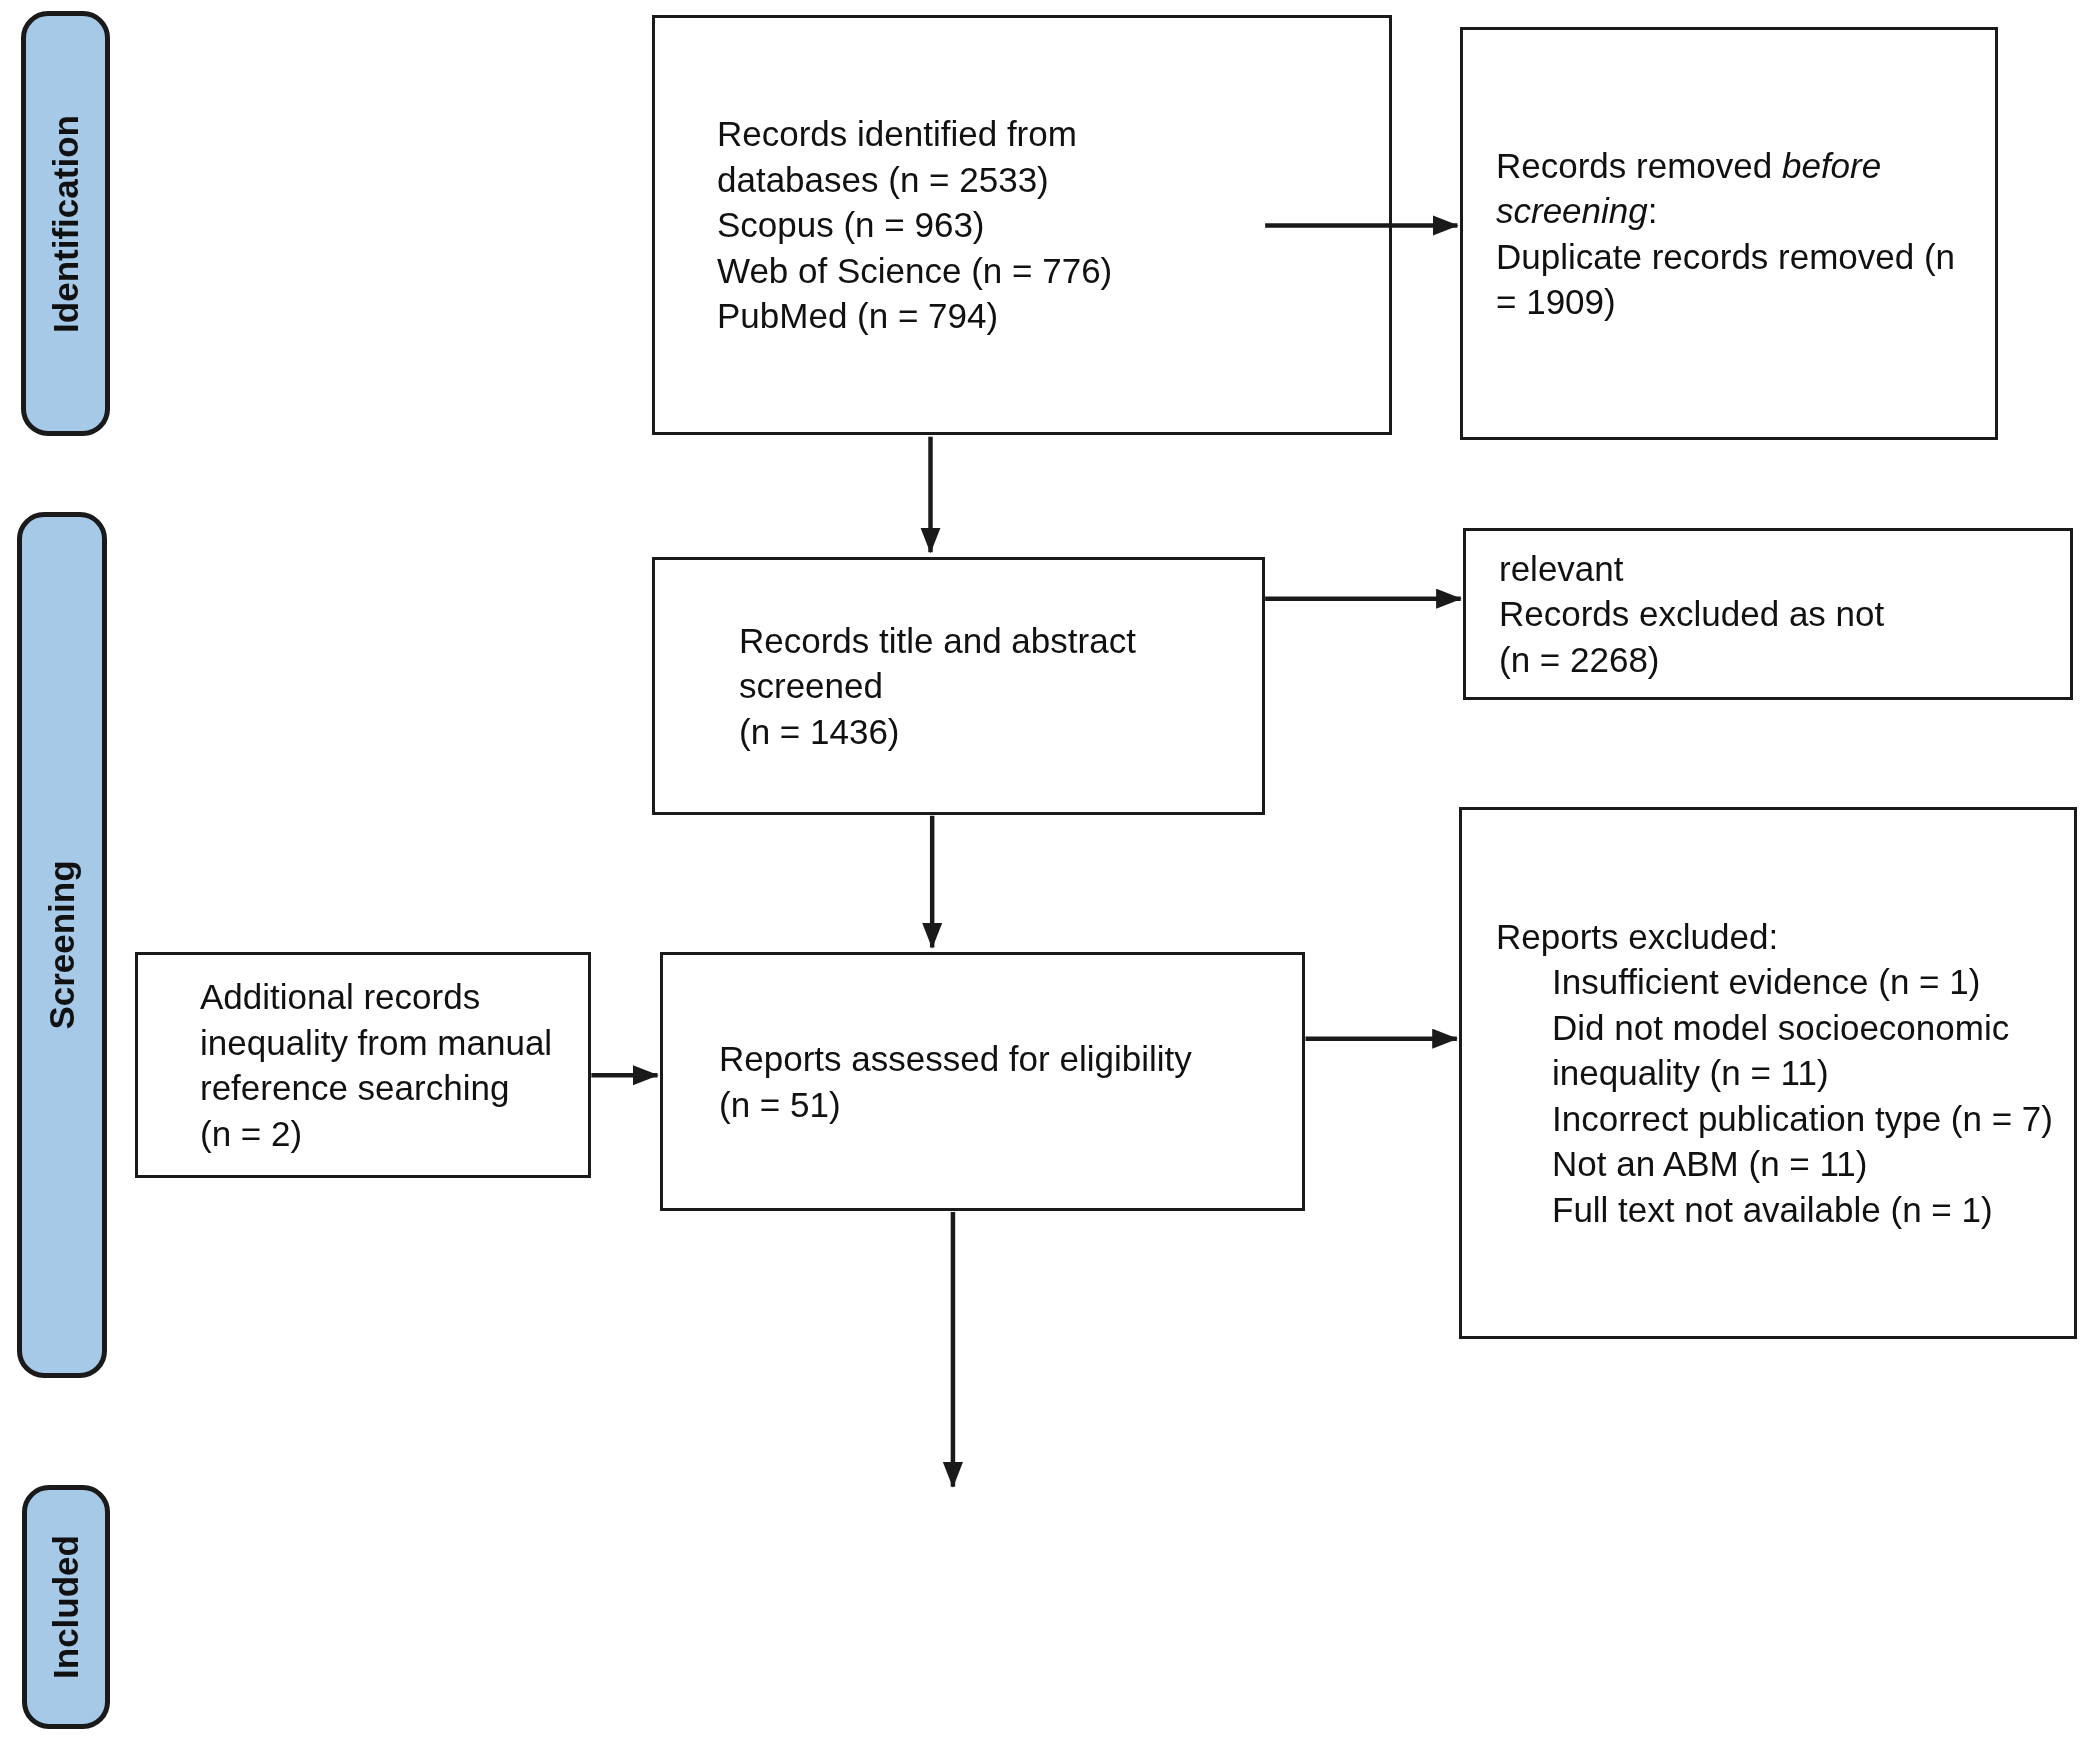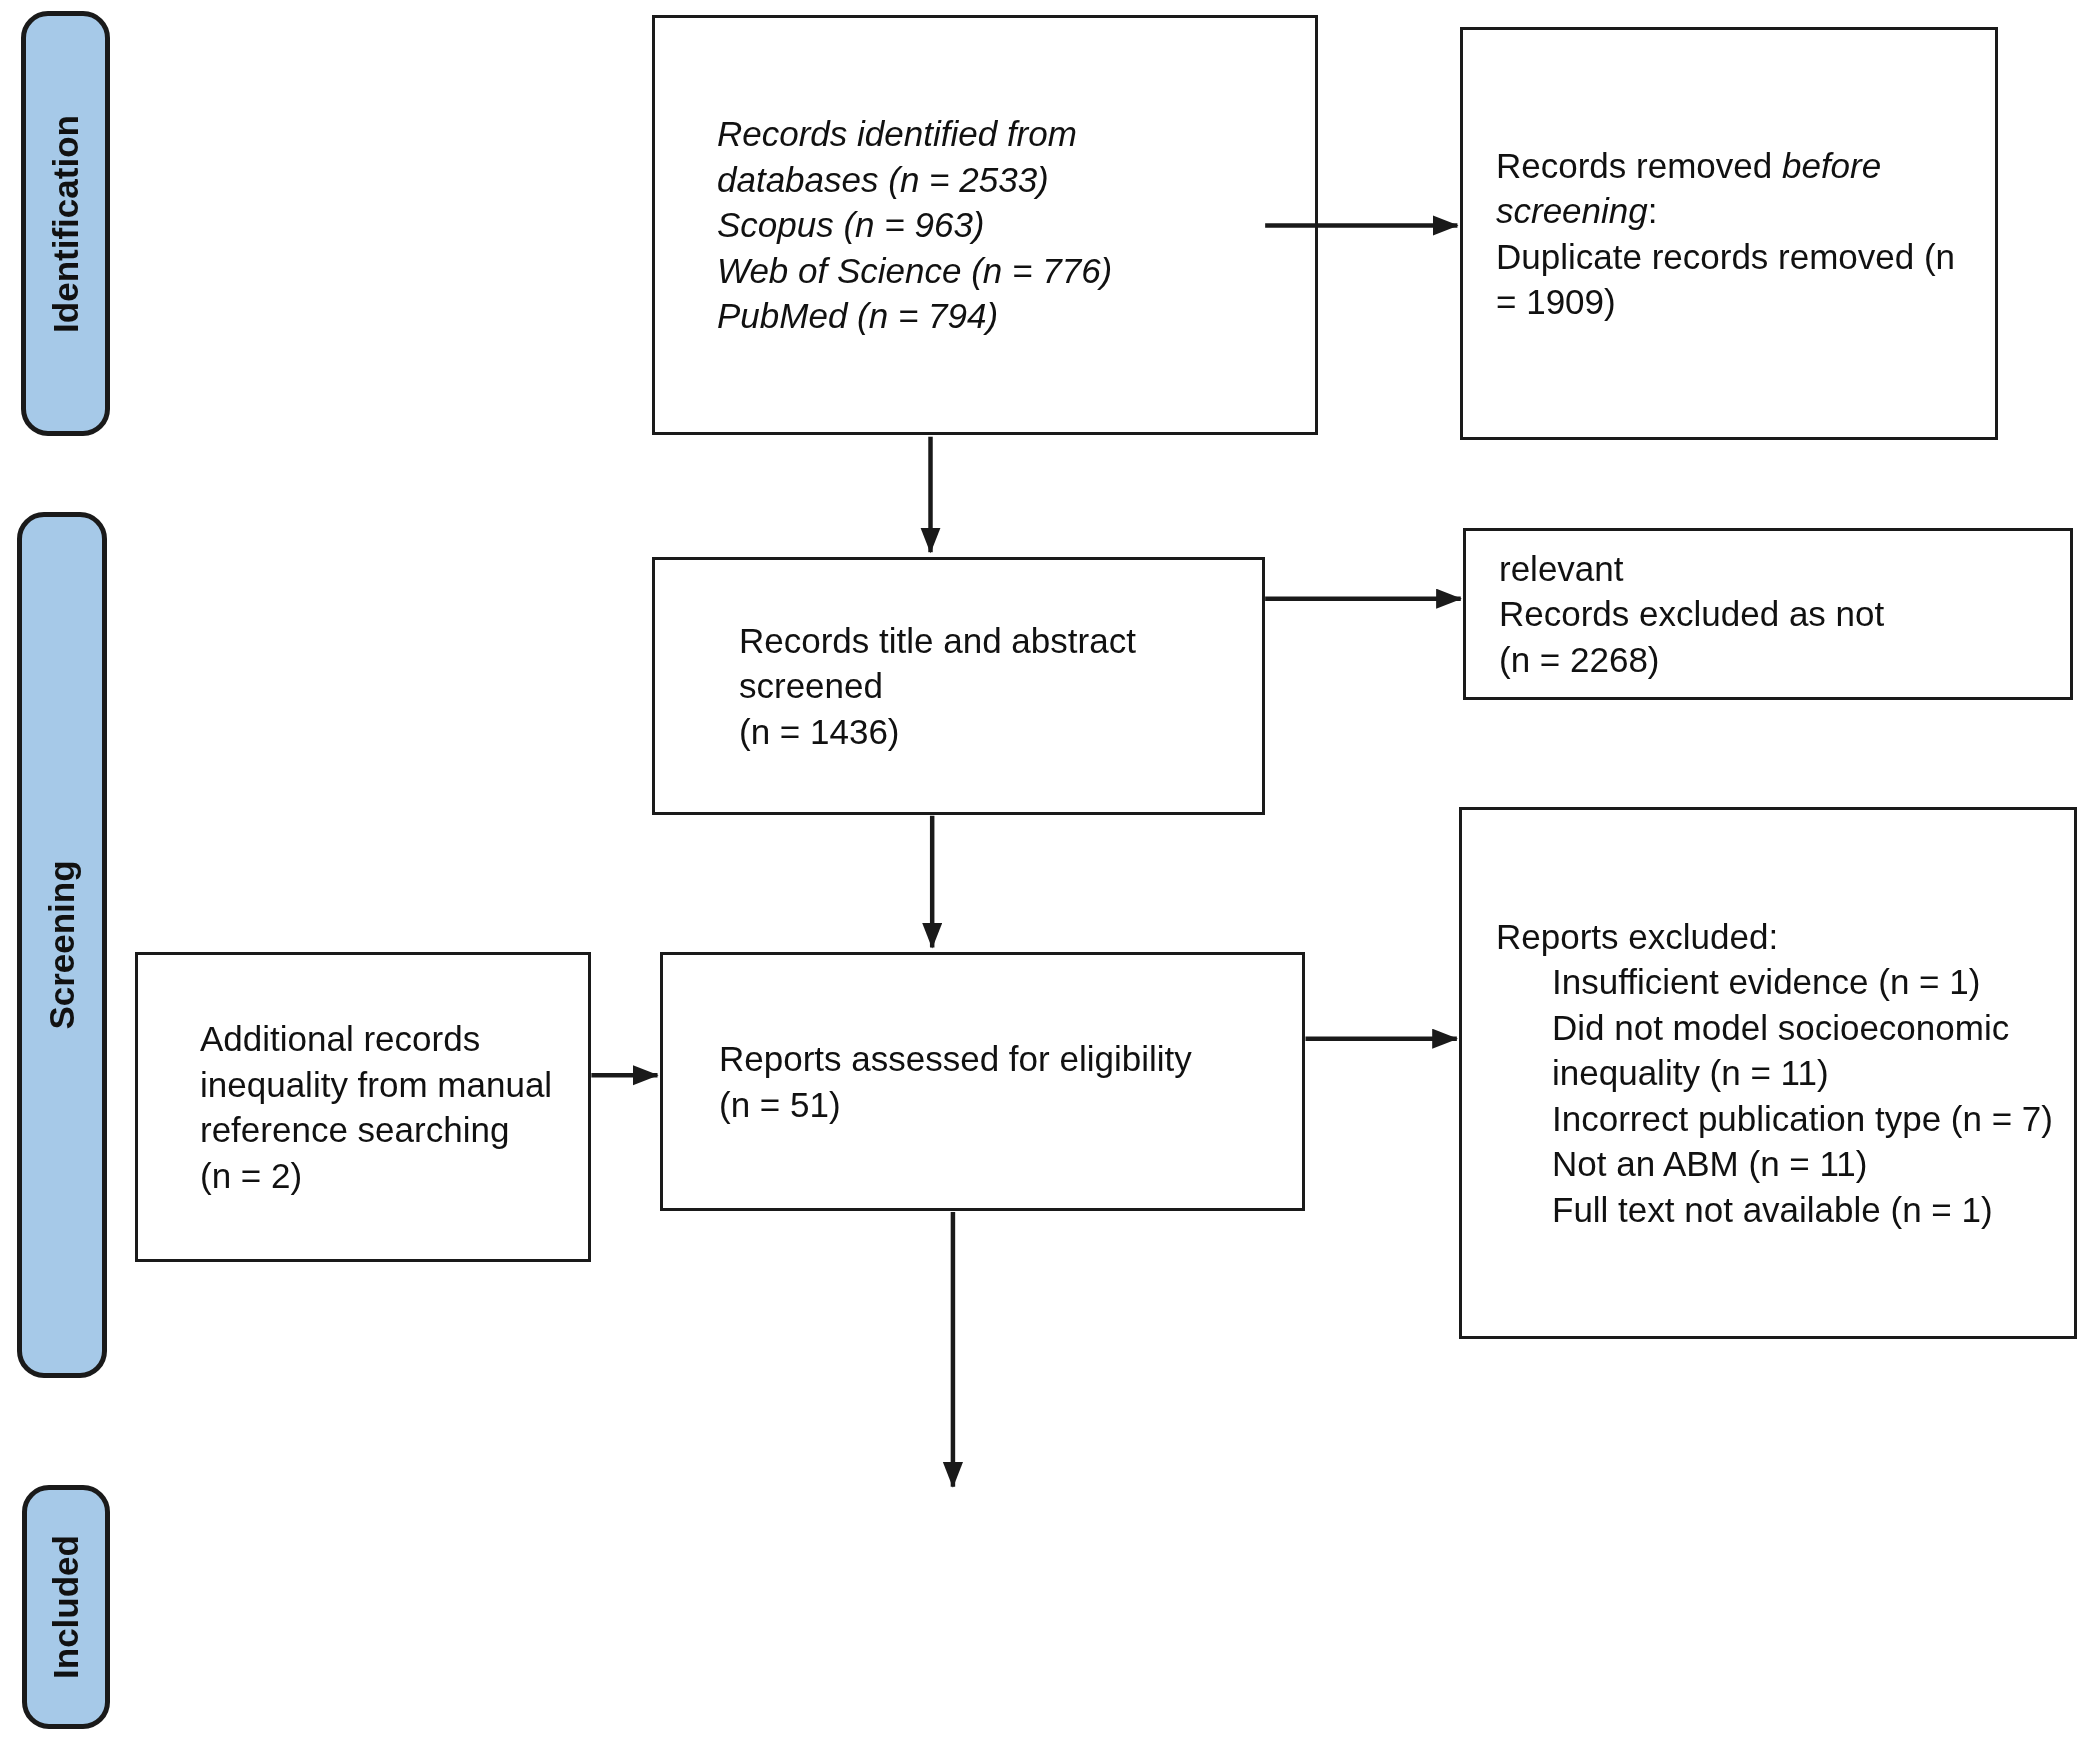--- a/index.html
+++ b/index.html
@@ -45,25 +45,25 @@
     border: 3.9px solid #1a1a1a;
     display: flex;
     align-items: center;
     z-index: 1;
   }
   .box-text {
     font-size: 35px;
     line-height: 1.3;
     color: #111111;
   }
-  #box-records-identified { left: 652px; top: 15px;   width: 666px; height: 420px; padding-left: 62px; font-style: italic; }
+  #box-records-identified { left: 652px; top: 15px;   width: 740px; height: 420px; padding-left: 62px; }
   #box-records-removed    { left: 1460px; top: 27px;   width: 538px;  height: 413px; padding-left: 33px;  padding-right: 25px; }
   #box-records-screened   { left: 652px; top: 557px;  width: 613px; height: 258px; padding-left: 84px; }
   #box-records-excluded   { left: 1463px; top: 528px;  width: 610px; height: 172px; padding-left: 33px;  padding-right: 17px; }
-  #box-additional-records { left: 135px;  top: 952px; width: 456px;  height: 310px; padding-left: 62px; }
+  #box-additional-records { left: 135px;  top: 952px; width: 456px;  height: 226px; padding-left: 62px; }
   #box-reports-assessed   { left: 660px; top: 952px; width: 645px; height: 259px; padding-left: 56px; }
   #box-reports-excluded   { left: 1459px; top: 807px; width: 618px; height: 532px; padding-left: 34px;  padding-right: 12.3px; }
   #box-studies-included   { left: 625px; top: 1491px; width: 614px; height: 235px; padding-left: 63px; }
 
   #box-records-removed .box-text { max-width: 493px; }
   .excl-item { margin-left: 56px; max-width: 505px; }
 
   
   #arrows {
     position: absolute;

